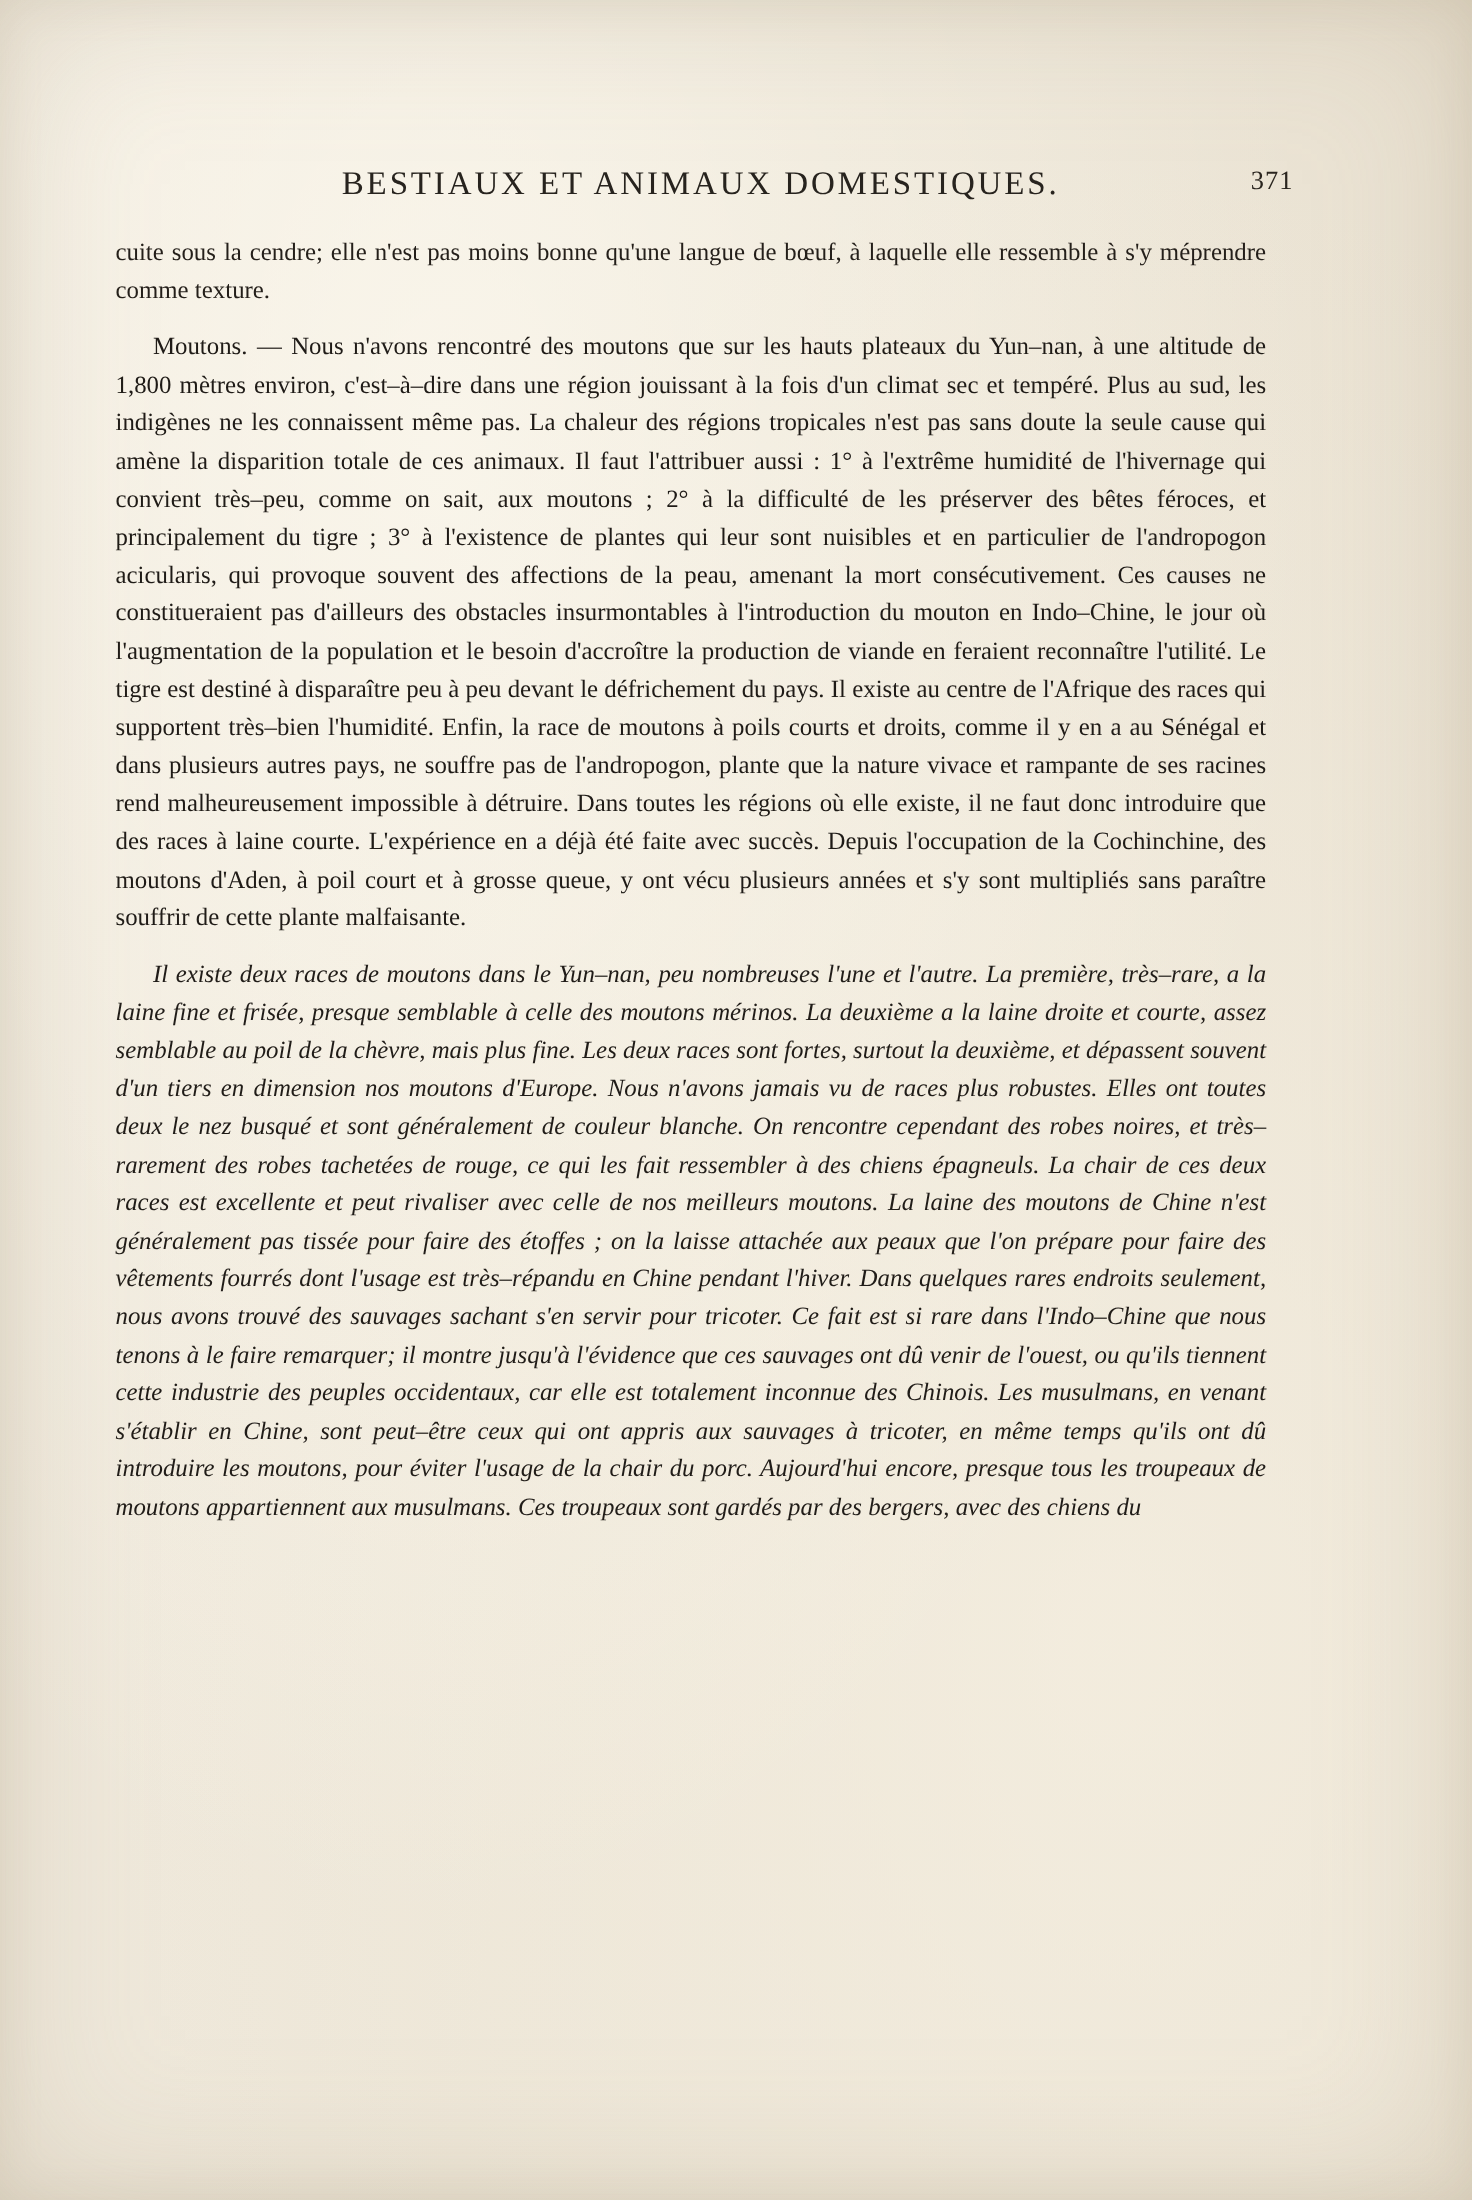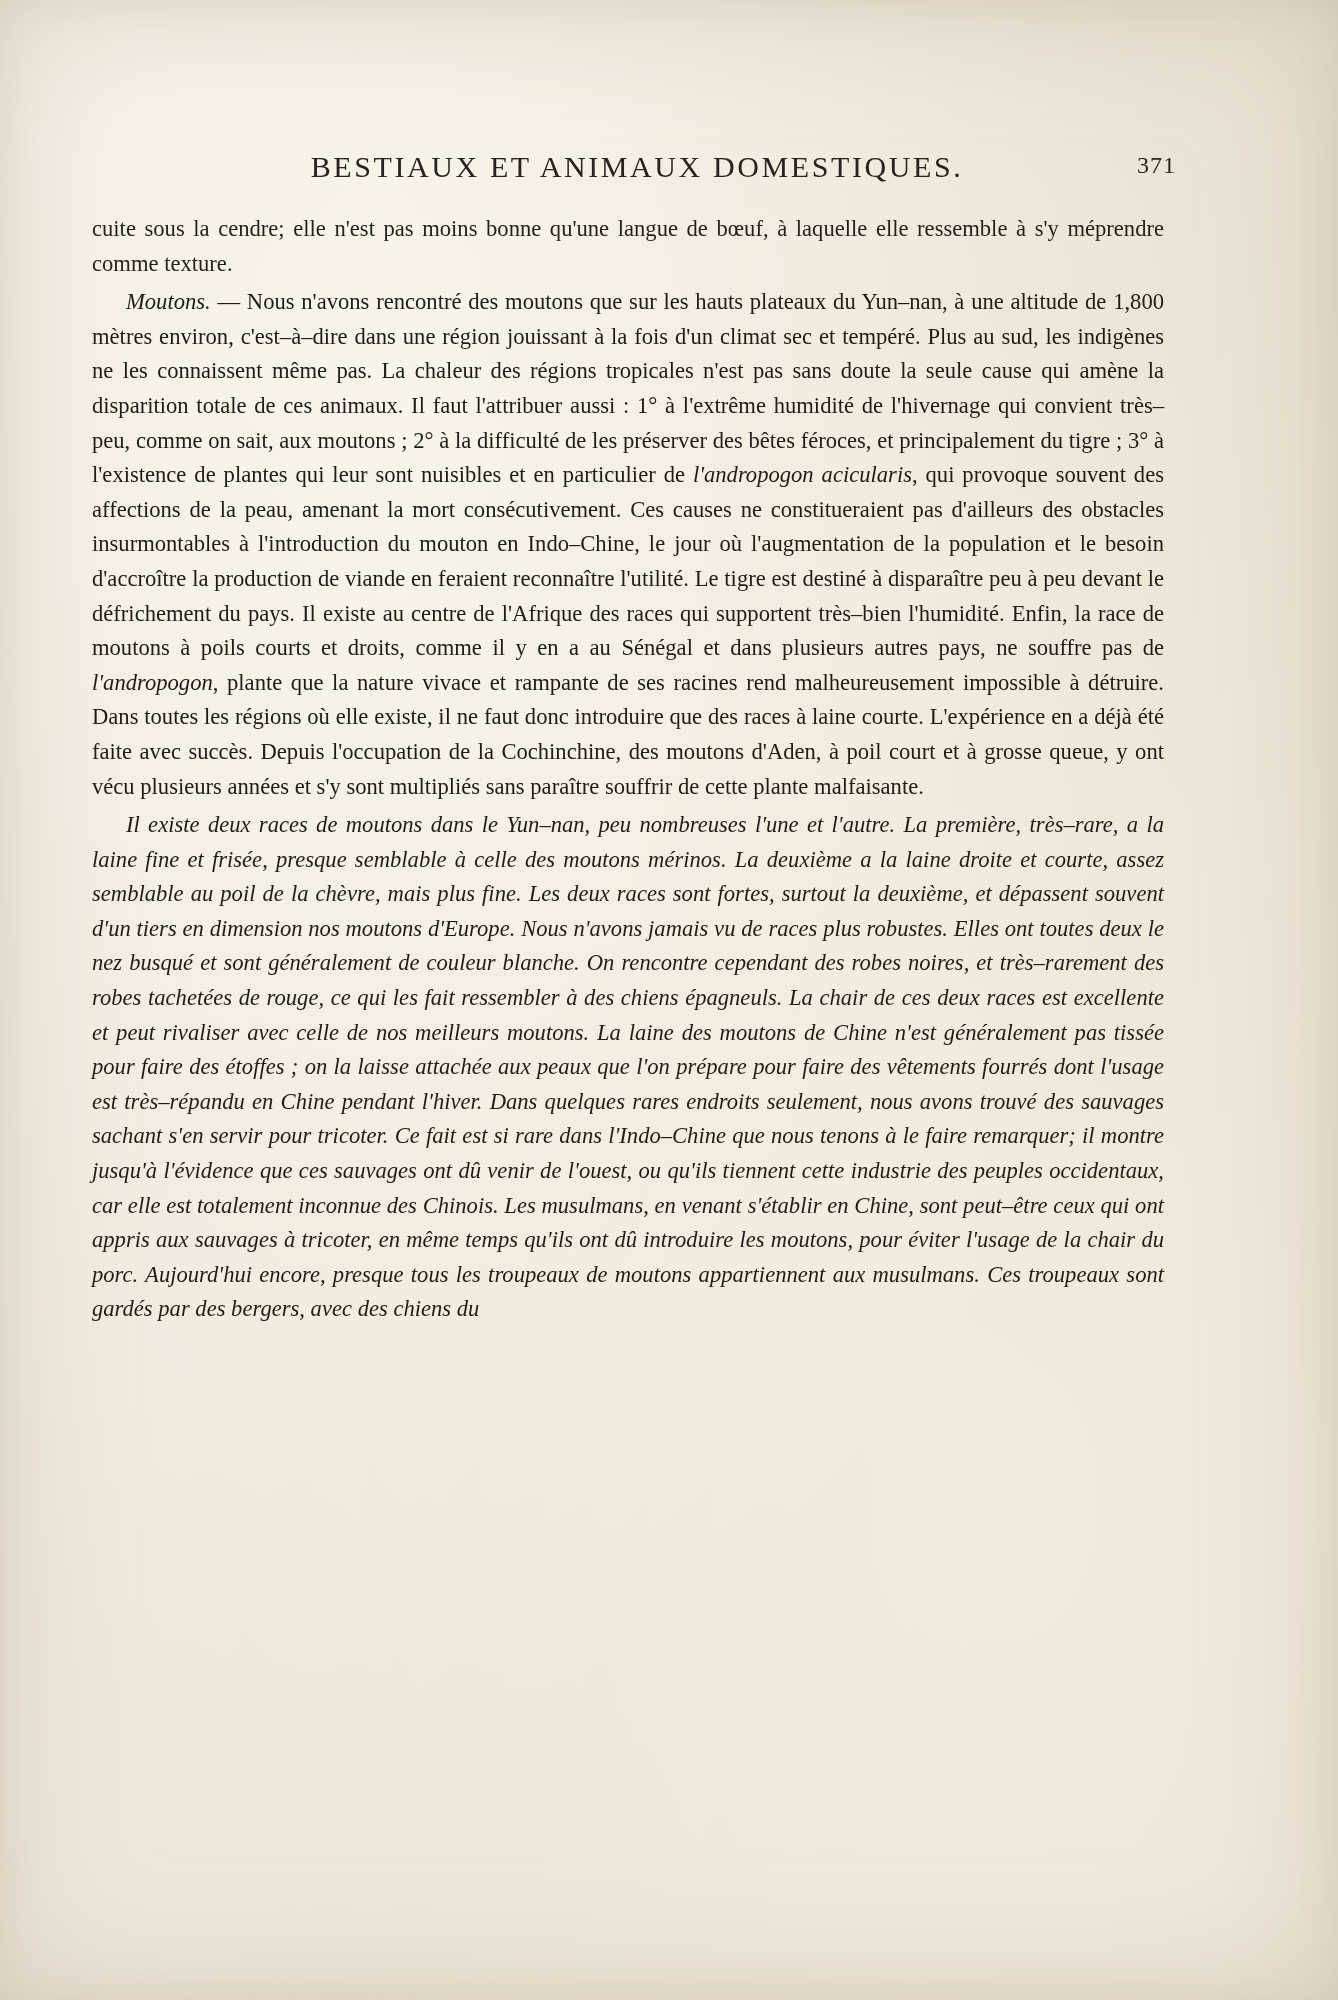--- a/index.html
+++ b/index.html
@@ -63,27 +63,26 @@
   .body-text {
     margin-top: 22px;
     font-size: 22.6px;
     line-height: 34.6px;
     color: #211d19;
     text-align: justify;
     text-justify: inter-word;
     hyphens: none;
   }
   .body-text p {
-    margin: 4px;
+    margin: 17px;
   }
   .indent {
     text-indent: 34px;
   }
   .it {
-    font-style: italic;
   }
   
   .p1 { color: #241f1a; }
   .p2 { color: #1f1b17; }
   .p3 { color: #201c18; font-style: italic; }
 </style>
 </head>
 <body>
 
 <div class="page">

